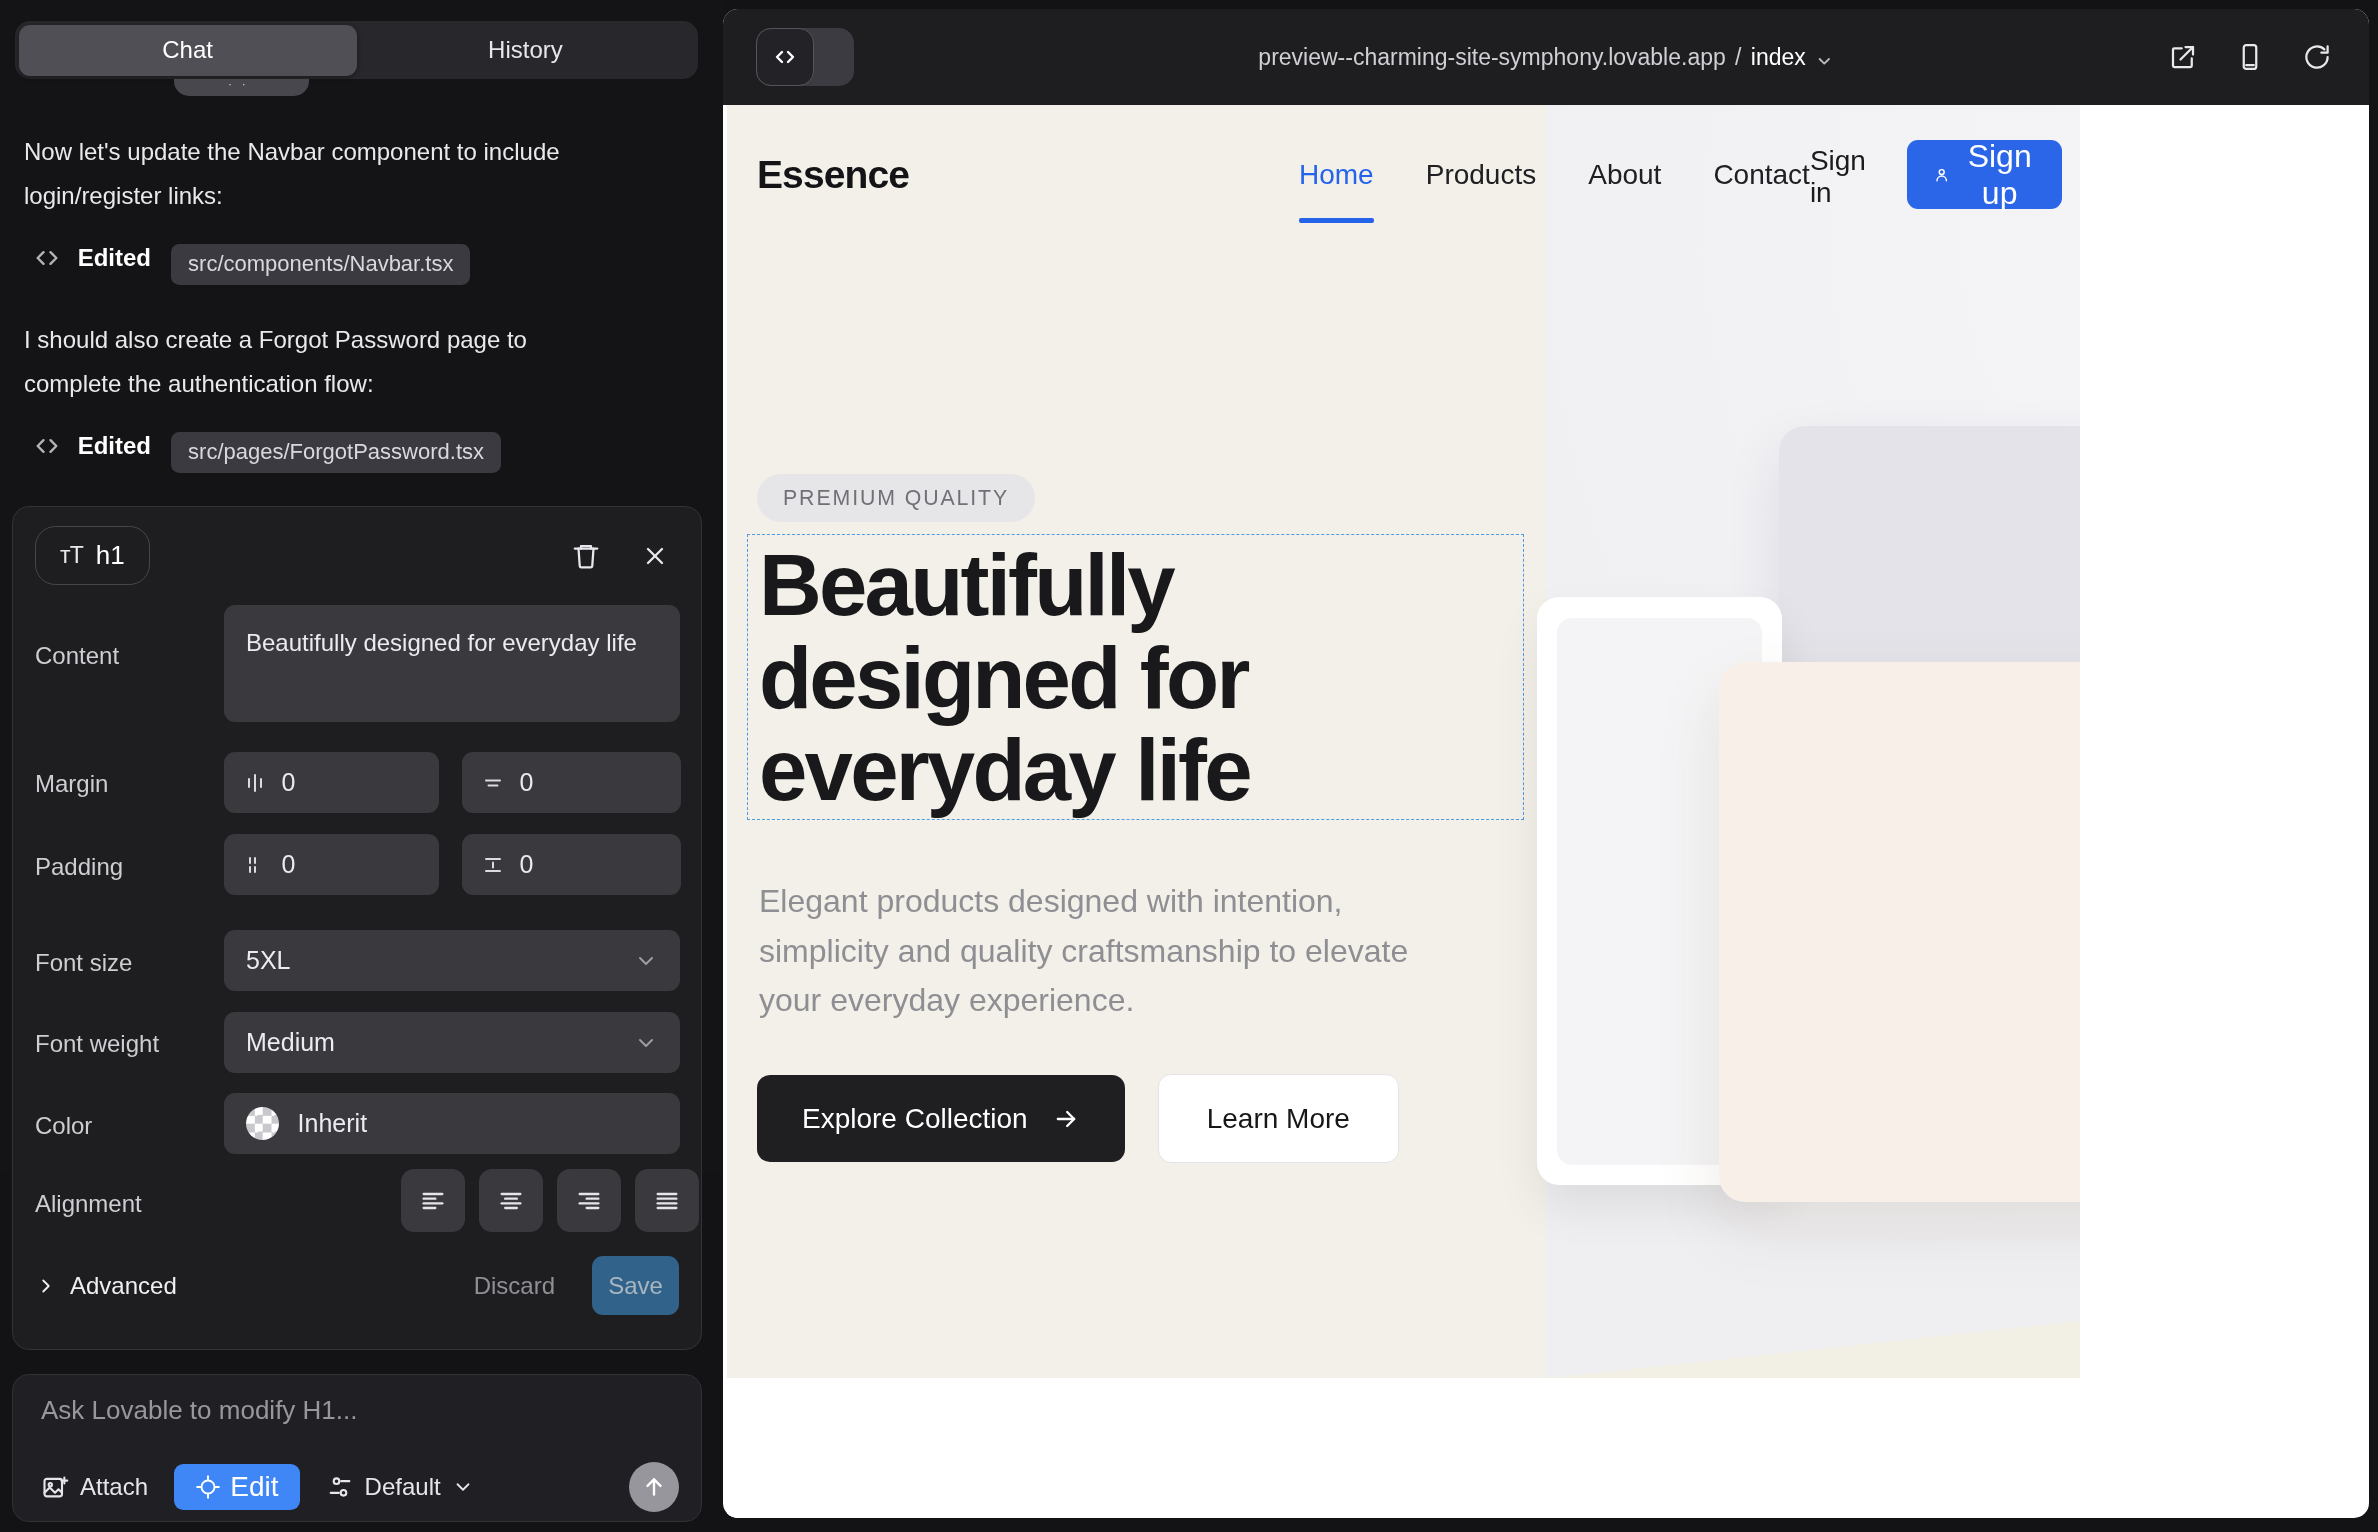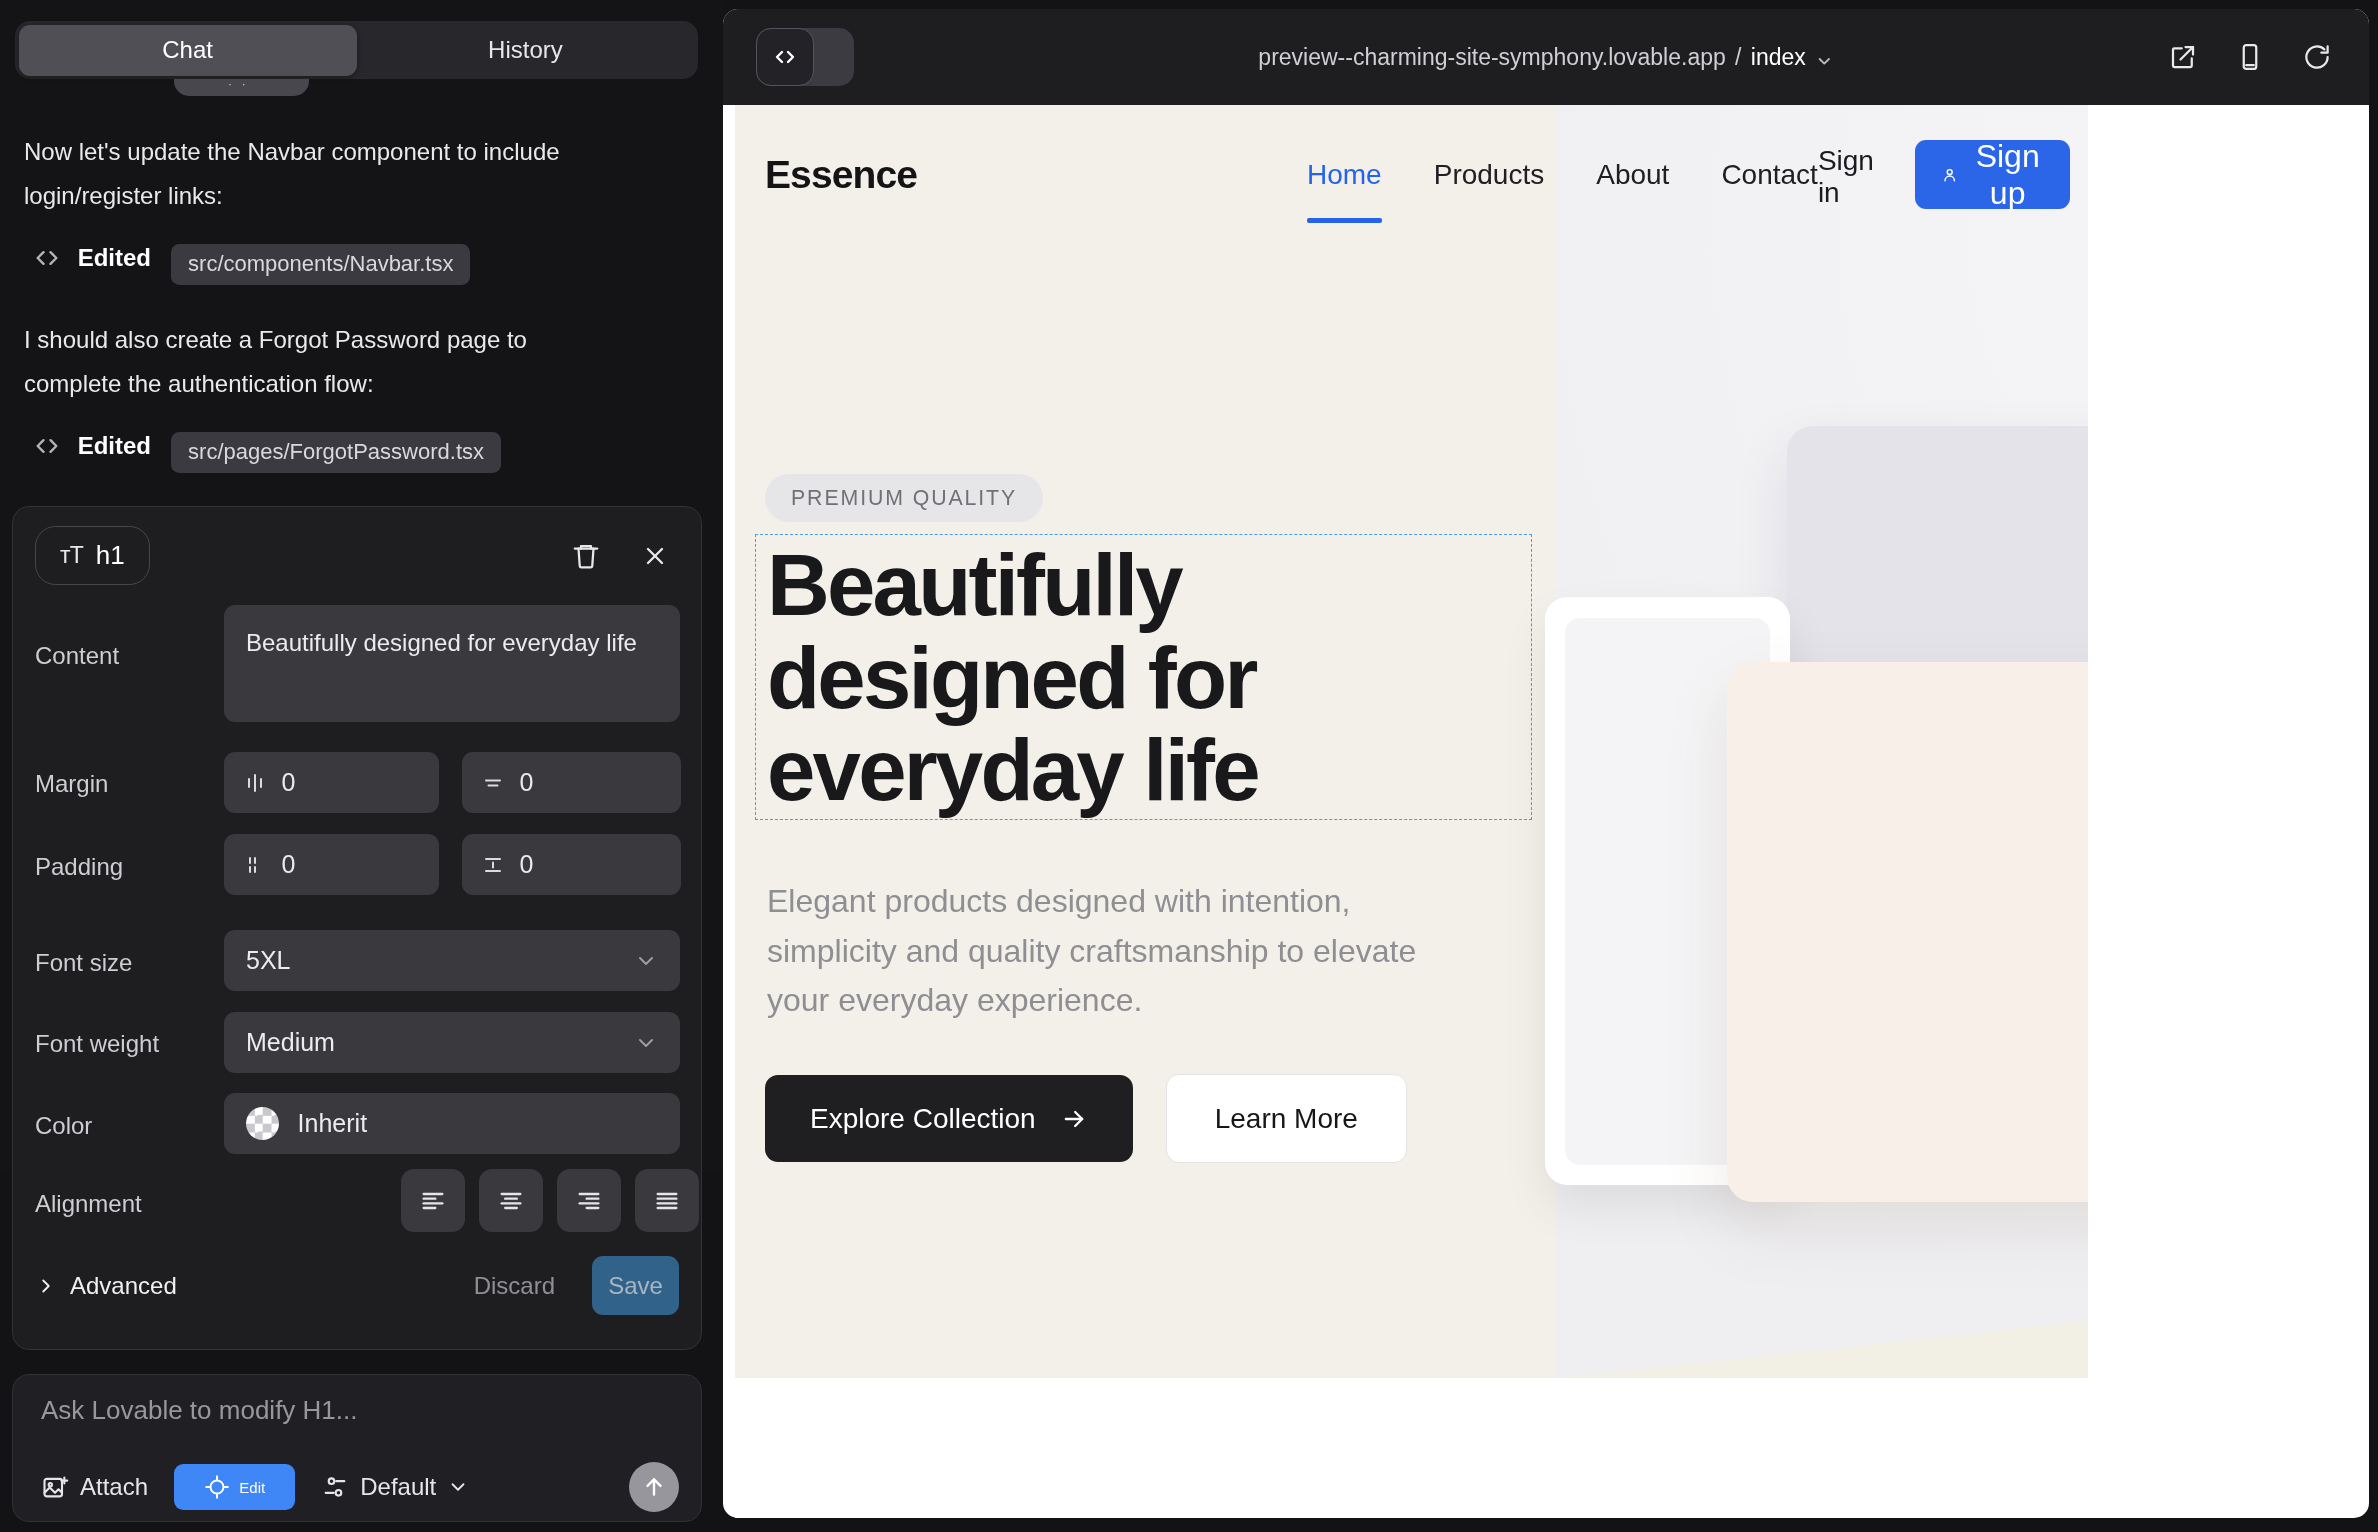--- a/index.html
+++ b/index.html
@@ -61,22 +61,22 @@
               color:#a9b6c0; font-size:24px; cursor:pointer; font-family:inherit; }
 
   
   #composer { position:absolute; left:12px; top:1374px; width:690px; height:148px; background:#202024;
               border:0.9px solid #303036; border-radius:16.7px; }
   #composer input { position:absolute; left:28px; top:20.4px; width:631px; background:transparent; border:none;
                     outline:none; font-size:26px; color:#e8e8ec; font-family:inherit; }
   #composer input::placeholder { color:#97979c; }
   .composer-row { position:absolute; left:28px; right:22px; top:87px; display:flex; align-items:center; }
   .tool { display:flex; align-items:center; gap:11px; color:#e6e6e9; font-size:24px; cursor:pointer; }
-  .edit-pill { margin-left:26px; background:#3f86f6; border-radius:9.3px; height:46px; padding:0 30px;
-               display:flex; align-items:center; gap:9.3px; color:#fff; font-size:15px; cursor:pointer; }
+  .edit-pill { margin-left:26px; background:#3f86f6; border-radius:9.3px; height:46px; padding:0 21px;
+               display:flex; align-items:center; gap:9.3px; color:#fff; font-size:28px; cursor:pointer; }
   .default-tool { margin-left:26px; }
   .send-btn { margin-left:auto; width:50px; height:50px; border-radius:50%; background:#96969c; border:none;
               display:flex; align-items:center; justify-content:center; color:#ffffff; cursor:pointer; }
 
   
   #browser { position:absolute; left:723px; top:9.3px; width:1646px; height:1509px; border-radius:15px;
              overflow:hidden; background:#ffffff; }
   #chrome { position:absolute; left:0; top:0; width:100%; height:96px; background:#1e1e21;
             display:flex; align-items:center; }
   .code-toggle { position:absolute; left:33px; top:18.6px; width:98px; height:58px; background:#3b3b41;
@@ -85,21 +85,21 @@
                       border:0.9px solid #54545c; border-radius:15px; display:flex; align-items:center;
                       justify-content:center; color:#fff; }
   .urlbar { margin:0 auto; display:flex; align-items:flex-end; gap:9.3px; font-size:23px; color:#cfcfd4; }
   .urlbar .path { color:#ffffff; }
   .urlbar .chev { color:#b9b9bf; margin-top:3.7px; }
   .chrome-icons { position:absolute; right:37px; top:0; height:96px; display:flex; align-items:center;
                   gap:37px; color:#e9e9ed; }
   .chrome-icons > div { cursor:pointer; }
 
   
-  #site { position:absolute; left:12px; top:96px; width:1353px; height:1414px; background:#f2f2f5; overflow:hidden; }
+  #site { position:absolute; left:4px; top:96px; width:1353px; height:1414px; background:#f2f2f5; overflow:hidden; }
   .bg-cream { position:absolute; left:0; top:0; width:820px; height:1273px; background:#f2f0e9; }
   .bg-gray  { position:absolute; left:820px; top:0; width:826px; height:1273px;
               background:radial-gradient(120% 90% at 85% 10%, #f5f5f8 0%, #f1f1f4 60%, #efeff2 100%); }
   .bg-wedge { position:absolute; left:820px; top:1184px; width:826px; height:89px; background:#f2efe5;
               clip-path:polygon(100% 0, 100% 100%, 0 100%); }
   .bg-white-strip { position:absolute; left:0; top:1273px; width:1646px; height:141px; background:#ffffff; }
 
   
   .site-nav { position:absolute; left:30px; right:37px; top:0; height:139px; display:flex; align-items:center; }
   .logo { font-size:39px; font-weight:bold; color:#141417; letter-spacing:-0.9px; }

